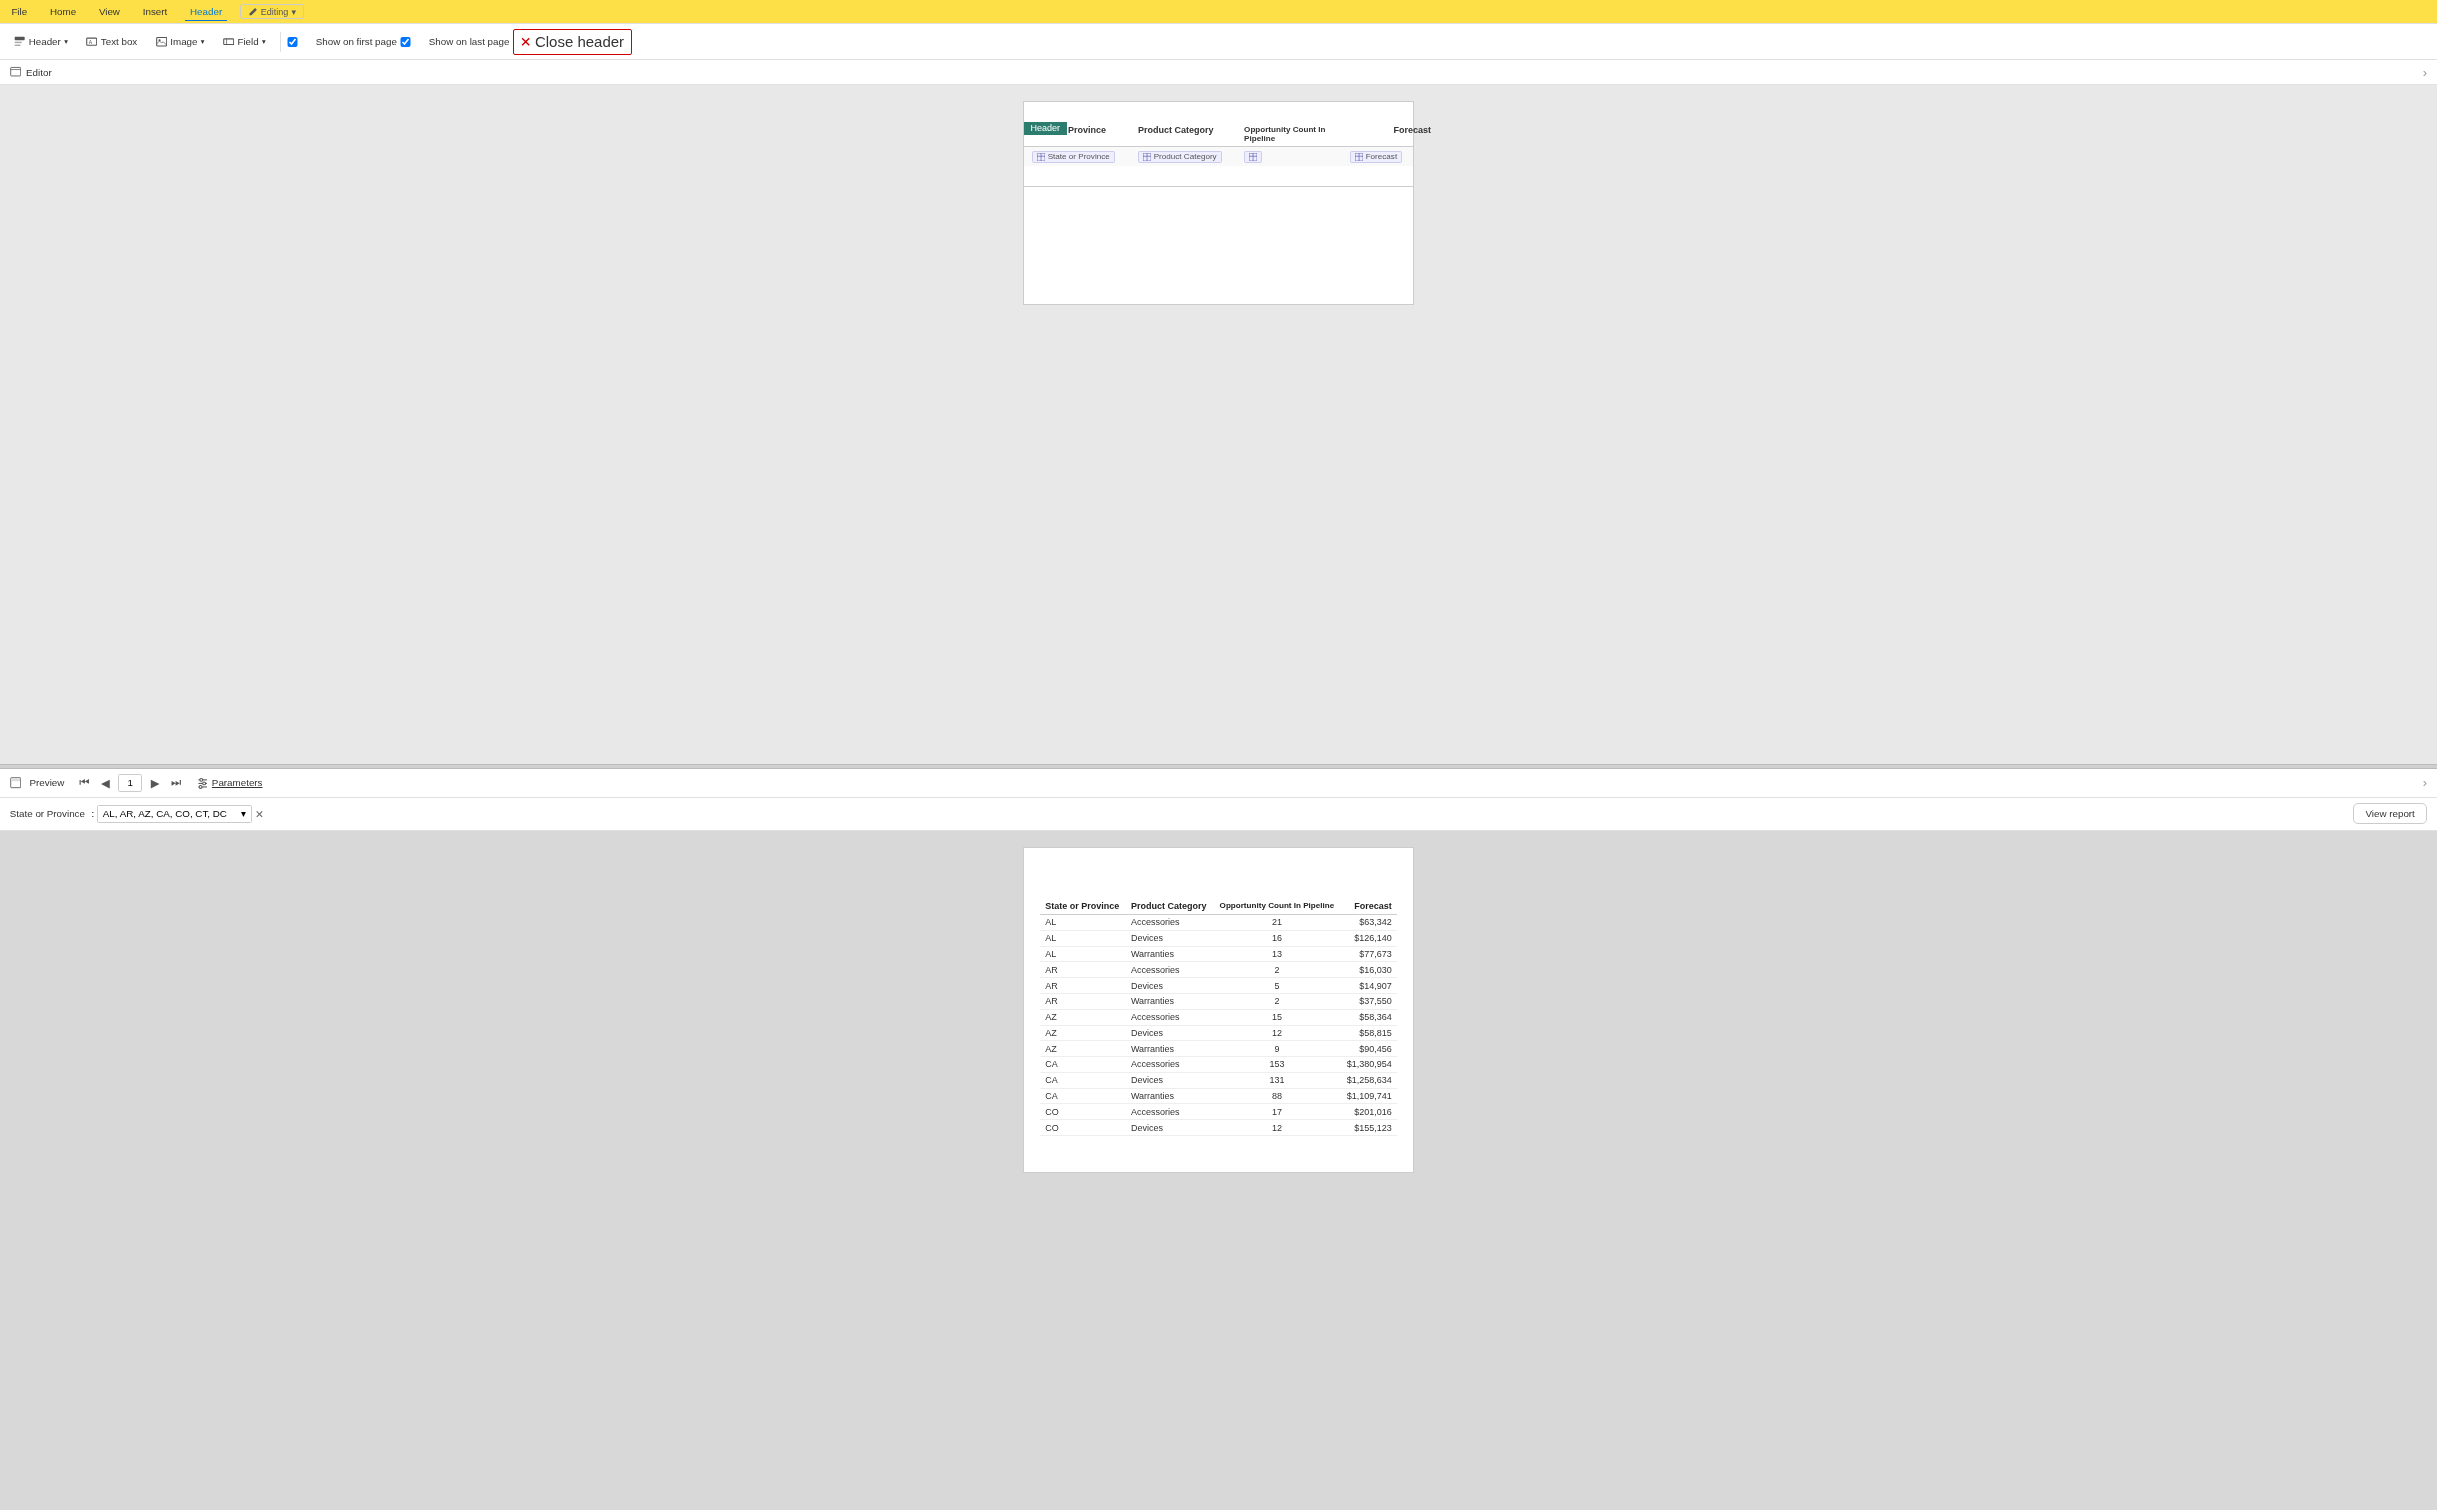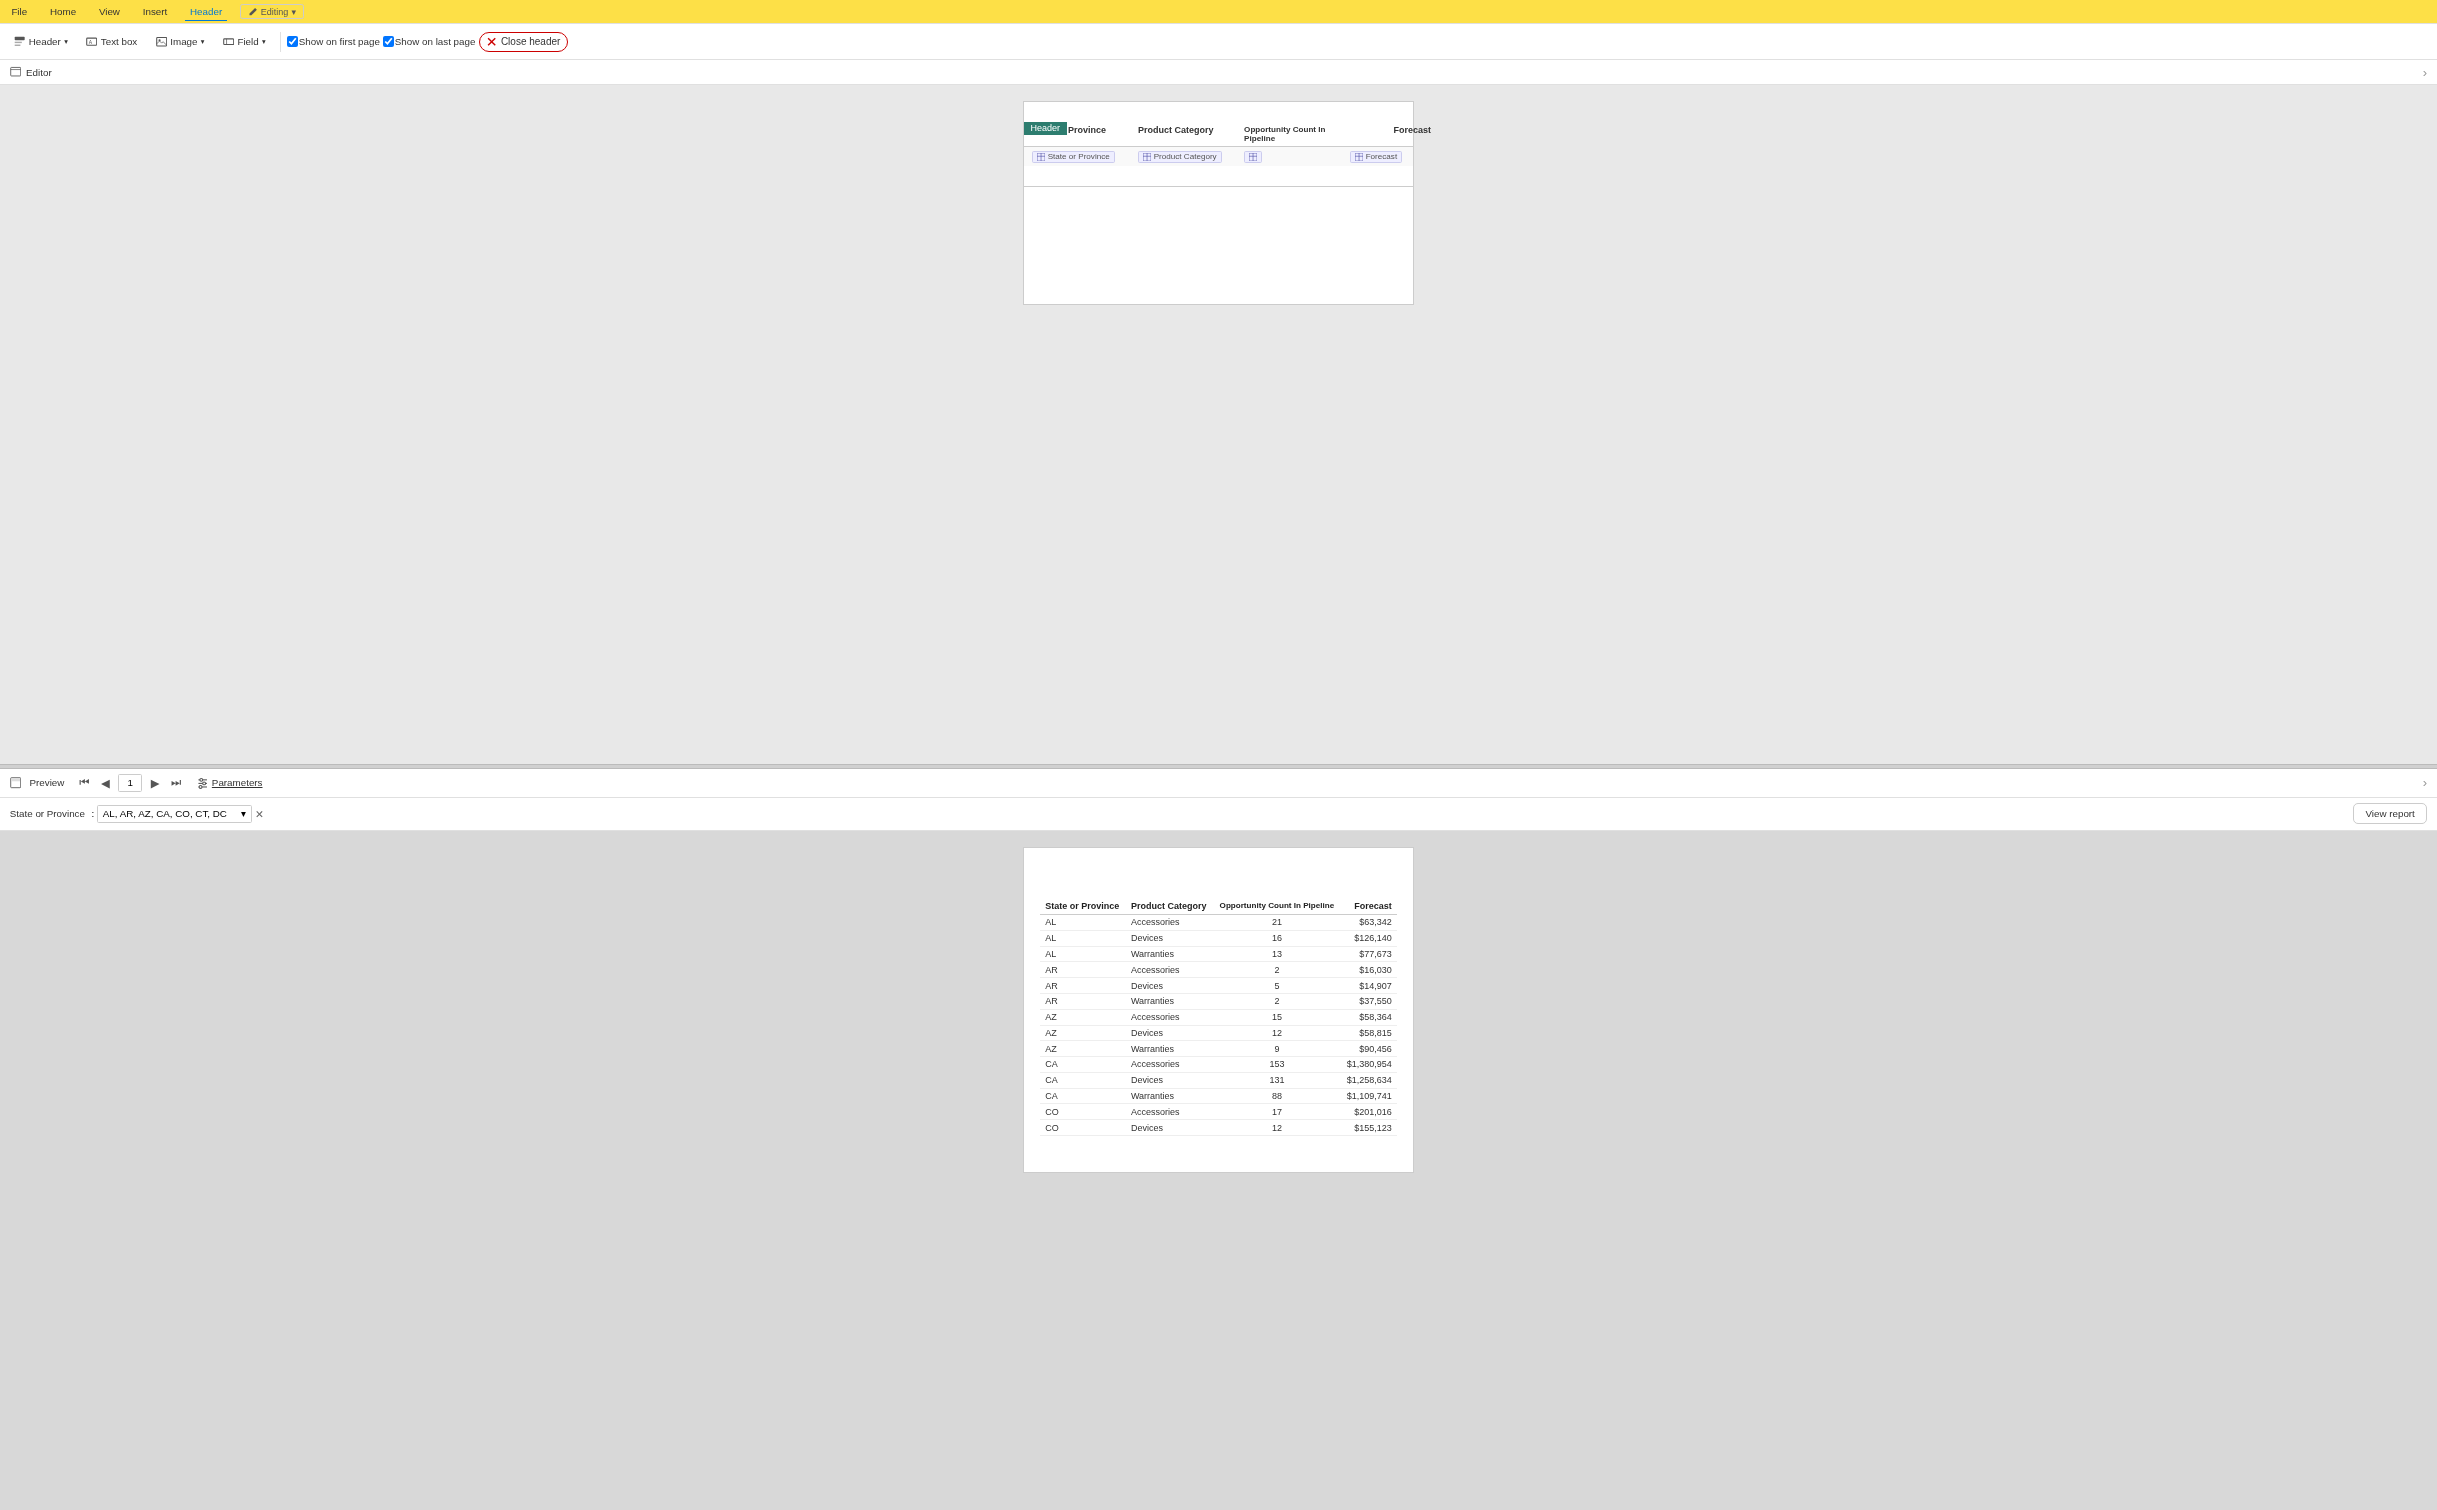--- a/index.html
+++ b/index.html
@@ -27,27 +27,27 @@
     }
     .toolbar-btn {
       display: flex; align-items: center; gap: 3.3px; padding: 3.3px 6.5px;
       border: 0.8px solid transparent; border-radius: 2.4px; cursor: pointer;
       font-size: 9.8px; color: #333; background: none;
     }
     .toolbar-btn svg { width: 11.4px; height: 11.4px; flex-shrink: 0; }
     .toolbar-btn .chevron { font-size: 7.3px; }
     .toolbar-separator { width: 0.8px; height: 19.6px; background: #e0e0e0; margin: 0 3.3px; }
     .checkbox-label {
-      display: flex; align-items: flex-start; gap: 1px; font-size: 9.8px; color: #333; cursor: pointer;
+      display: flex; align-items: flex-end; gap: 18px; font-size: 9.8px; color: #333; cursor: pointer;
     }
     .checkbox-label input { width: 10.6px; height: 10.6px; }
     .close-header-btn {
-      display: flex; align-items: flex-start; gap: 3.3px; padding: 3.3px 6.5px;
-      border: 0.8px solid #cc0000; border-radius: 10px; cursor: pointer;
-      font-size: 10px; color: #333; background: none;
+      display: flex; align-items: center; gap: 3.3px; padding: 3.3px 6.5px;
+      border: 0.8px solid #cc0000; border-radius: 2px; cursor: pointer;
+      font-size: 15px; color: #333; background: none;
     }
     .close-header-btn svg { width: 11.4px; height: 11.4px; }
 
     
     .editor-header {
       display: flex; align-items: center; background: #fff; border-bottom: 0.8px solid #e0e0e0;
       padding: 3.3px 9.8px; height: 24.4px; flex-shrink: 0; text-align: center;
     }
     .editor-label { font-size: 9.8px; color: #333; font-weight: 500; }
 

